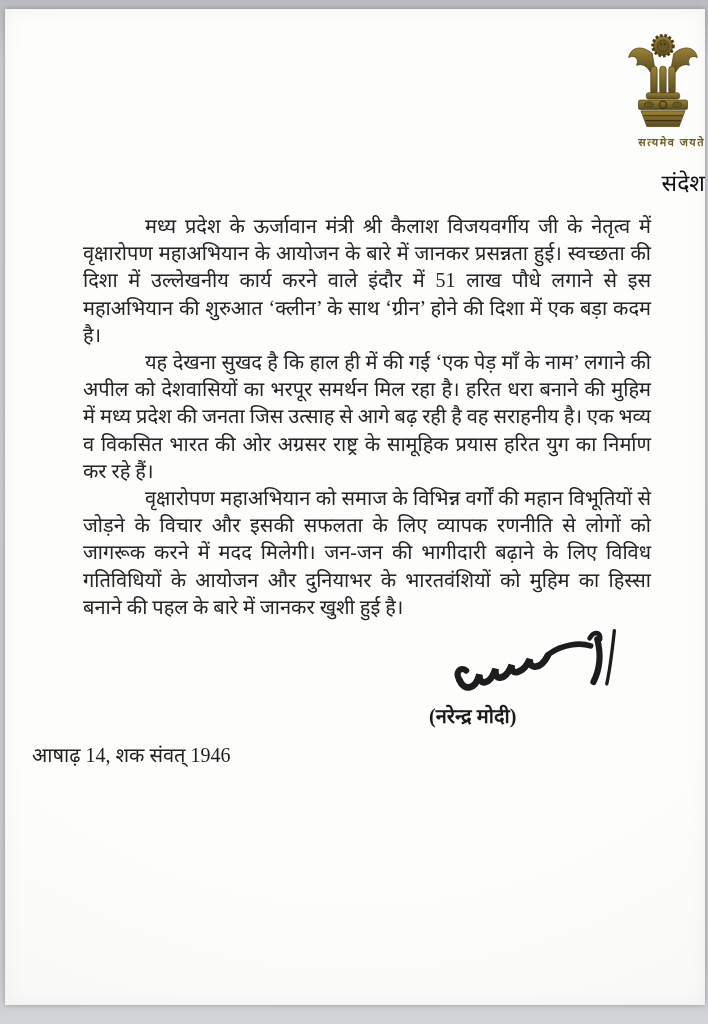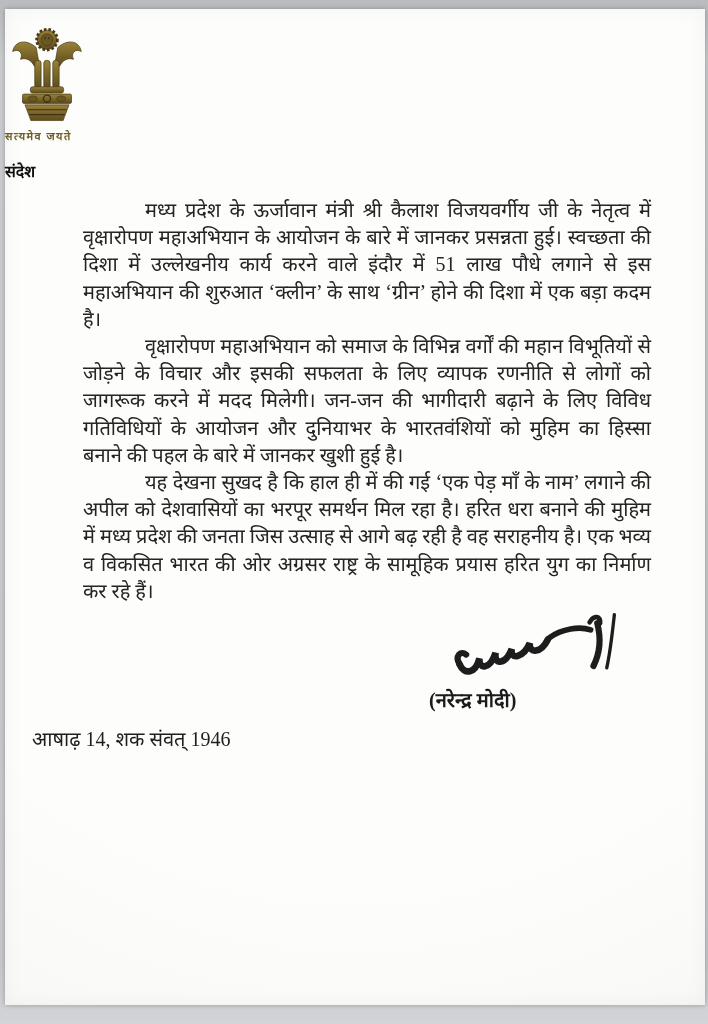--- a/index.html
+++ b/index.html
@@ -7,32 +7,32 @@
     width:708px;height:1024px;position:relative;overflow:hidden;
     background:linear-gradient(180deg,#b9bbbe 0%,#cbcdd0 6%,#c7c9cc 94%,#d2d4d7 100%);
     font-family:"Liberation Serif","DejaVu Serif",serif;
   }
   .paper{
     position:absolute;left:5px;right:3px;top:9px;bottom:19px;
     background:
       radial-gradient(ellipse 120% 80% at 50% 40%, #fdfdfc 60%, #f6f6f4 100%);
     box-shadow:0 0 5px rgba(0,0,0,.28), inset 0 0 18px rgba(120,120,120,.08);
   }
-  .header{text-align:left;padding-top:16px;}
+  .header{text-align:right;padding-top:22px;}
   .emblem-wrap{display:inline-block;line-height:0;}
   .motto{
     font-size:11px;color:#6f5d26;letter-spacing:1.5px;margin-top:1px;
     font-weight:700;
   }
   .title-hi{font-size:23px;font-weight:700;color:#141414;margin-top:13px;letter-spacing:1px;}
   .title-en{
     font-family:"Liberation Sans","DejaVu Sans",sans-serif;
     font-size:23px;font-weight:600;color:#161616;margin-top:3px;letter-spacing:.5px;
   }
-  .subject{font-size:16px;font-weight:700;color:#101010;margin-top:17px;}
+  .subject{font-size:23px;font-weight:400;color:#101010;margin-top:17px;}
   .letter-body{padding:15px 54px 0 78px;font-family:Liberation Serif, serif;}
   p.para{
     font-size:20px;line-height:27.2px;text-align:justify;text-indent:62px;
     color:#242424;margin:0;
   }
   .sign-block{margin:4px 44px 0 auto;width:232px;}
   .sign-svg{width:206px;height:76px;display:block;margin:0 auto;}
   .sign-name{font-size:20px;font-weight:700;color:#1b1b1b;margin-top:1px;}
   .footer{margin:11px 0 0 27px;font-size:20px;line-height:31px;color:#1e1e1e;}
   .fline{white-space:nowrap;}
@@ -80,22 +80,22 @@
           <path d="M24,91.5 L60,91.5" fill="none" stroke="#3c3111" stroke-width="1.2"></path>
         </g>
       </svg>
     </span>
     <div class="motto">सत्यमेव जयते</div>
     <div class="subject">संदेश</div>
   </div>
 
   <div class="letter-body">
     <p class="para">मध्य प्रदेश के ऊर्जावान मंत्री श्री कैलाश विजयवर्गीय जी के नेतृत्व में वृक्षारोपण महाअभियान के आयोजन के बारे में जानकर प्रसन्नता हुई। स्वच्छता की दिशा में उल्लेखनीय कार्य करने वाले इंदौर में 51 लाख पौधे लगाने से इस महाअभियान की शुरुआत ‘क्लीन’ के साथ ‘ग्रीन’ होने की दिशा में एक बड़ा कदम है।</p>
+    <p class="para">यह देखना सुखद है कि हाल ही में की गई ‘एक पेड़ माँ के नाम’ लगाने की अपील को देशवासियों का भरपूर समर्थन मिल रहा है। हरित धरा बनाने की मुहिम में मध्य प्रदेश की जनता जिस उत्साह से आगे बढ़ रही है वह सराहनीय है। एक भव्य व विकसित भारत की ओर अग्रसर राष्ट्र के सामूहिक प्रयास हरित युग का निर्माण कर रहे हैं।</p>
     <p class="para">वृक्षारोपण महाअभियान को समाज के विभिन्न वर्गों की महान विभूतियों से जोड़ने के विचार और इसकी सफलता के लिए व्यापक रणनीति से लोगों को जागरूक करने में मदद मिलेगी। जन-जन की भागीदारी बढ़ाने के लिए विविध गतिविधियों के आयोजन और दुनियाभर के भारतवंशियों को मुहिम का हिस्सा बनाने की पहल के बारे में जानकर खुशी हुई है।</p>
-    <p class="para">यह देखना सुखद है कि हाल ही में की गई ‘एक पेड़ माँ के नाम’ लगाने की अपील को देशवासियों का भरपूर समर्थन मिल रहा है। हरित धरा बनाने की मुहिम में मध्य प्रदेश की जनता जिस उत्साह से आगे बढ़ रही है वह सराहनीय है। एक भव्य व विकसित भारत की ओर अग्रसर राष्ट्र के सामूहिक प्रयास हरित युग का निर्माण कर रहे हैं।</p>
   </div>
 
   <div class="sign-block">
     <svg class="sign-svg" viewBox="0 0 200 80" aria-hidden="true">
       <g fill="none" stroke="#1d1d1d" stroke-linecap="round">
         <path d="M10,58 C5,50 11,43 17,48" stroke-width="6.5"></path>
         <path d="M10,58 C15,70 27,68 31,52 C30,64 42,64 48,46 C46,60 59,58 65,42 C63,54 77,52 84,36 C83,48 96,46 103,32" stroke-width="7"></path>
         <path d="M105,30 C118,21 136,18 148,22" stroke-width="6"></path>
         <path d="M147,14 C151,6 159,7 158,15" stroke-width="5"></path>
         <path d="M155,15 C159,30 158,46 151,60" stroke-width="6.5"></path>

